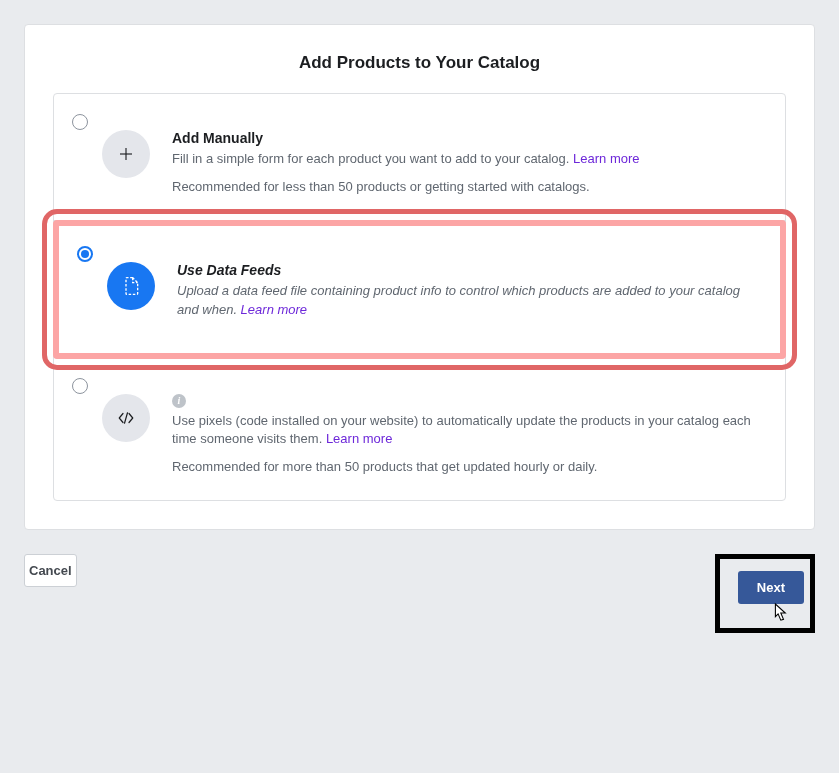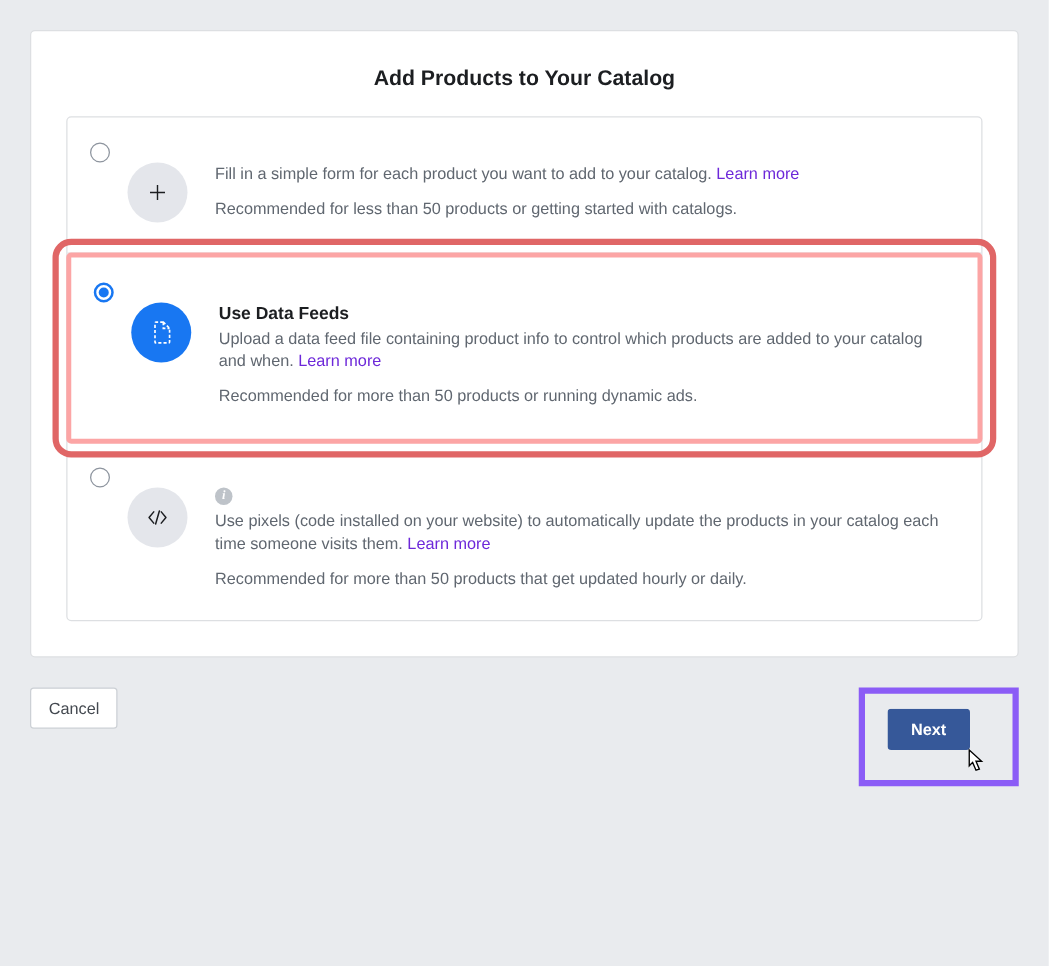--- a/index.html
+++ b/index.html
@@ -29,23 +29,24 @@
     .option {
       position: relative;
       display: flex;
       align-items: flex-start;
       padding: 18px 22px 24px 18px;
       border-bottom: 1px solid #dddfe2;
       cursor: pointer;
     }
     .option:last-child { border-bottom: none; }
     .option.selected {
-      border: 4px solid #fca5a5;
+      border: 6px solid #fca5a5;
       border-radius: 4px;
       margin: -1px;
+      font-style: italic;
     }
     .radio {
       width: 16px; height: 16px;
       border: 1.5px solid #8d949e;
       border-radius: 50%;
       margin-top: 2px;
       margin-right: 14px;
       flex-shrink: 0;
       position: relative;
     }
@@ -118,41 +119,41 @@
       outline-offset: 6px;
     }
     .footer {
       display: flex;
       justify-content: space-between;
       align-items: flex-start;
       margin-top: 24px;
     }
     .btn {
       font-size: 13px;
-      font-weight: 400;
+      font-weight: 700;
       border-radius: 3px;
-      padding: 8px 14px;
+      padding: 8px 4px;
       cursor: pointer;
       border: 1px solid transparent;
     }
     .btn-cancel {
       background: #fff;
       color: #444950;
       border: 1px solid #ccd0d5;
     }
     .btn-next {
       background: #365899;
       color: #fff;
       padding: 8px 18px;
       font-weight: 700;
     }
     .next-wrap {
       position: relative;
-      padding: 12px 34px 24px 18px;
-      border: 5px solid #8b5cf6;
+      padding: 12px 6px 24px 18px;
+      border: 5px solid #000000;
     }
     .cursor {
       position: absolute;
       right: 22px;
       bottom: 4px;
       pointer-events: none;
     }
   </style>
 </head>
 <body>
@@ -166,20 +167,23 @@
       <div class="radio"></div>
       <div class="icon-col">
         <div class="icon-circle gray">
           <svg width="18" height="18" viewBox="0 0 24 24" fill="none" stroke="#1c1e21" stroke-width="1.5">
             <line x1="12" y1="4" x2="12" y2="20"></line>
             <line x1="4" y1="12" x2="20" y2="12"></line>
           </svg>
         </div>
       </div>
       <div class="text-col">
+        <div class="opt-title">
+          <span>Add Manually</span>
+        </div>
         <div class="opt-desc">
           <span>Fill in a simple form for each product you want to add to your catalog. </span><span class="learn-more">Learn more</span>
         </div>
         <div class="opt-rec">Recommended for less than 50 products or getting started with catalogs.</div>
       </div>
     </div>
 
     <div class="option selected highlight-red">
       <div class="radio selected"></div>
       <div class="icon-col">
@@ -190,21 +194,20 @@
           </svg>
         </div>
       </div>
       <div class="text-col">
         <div class="opt-title">
           <span>Use Data Feeds</span>
         </div>
         <div class="opt-desc">
           <span>Upload a data feed file containing product info to control which products are added to your catalog and when. </span><span class="learn-more">Learn more</span>
         </div>
-        <div class="opt-rec">Recommended for more than 50 products or running dynamic ads.</div>
       </div>
     </div>
 
     <div class="option">
       <div class="radio"></div>
       <div class="icon-col">
         <div class="icon-circle gray">
           <svg width="22" height="18" viewBox="0 0 24 24" fill="none" stroke="#1c1e21" stroke-width="1.6" stroke-linecap="round" stroke-linejoin="round">
             <polyline points="8 6 3 12 8 18"></polyline>
             <polyline points="16 6 21 12 16 18"></polyline>

